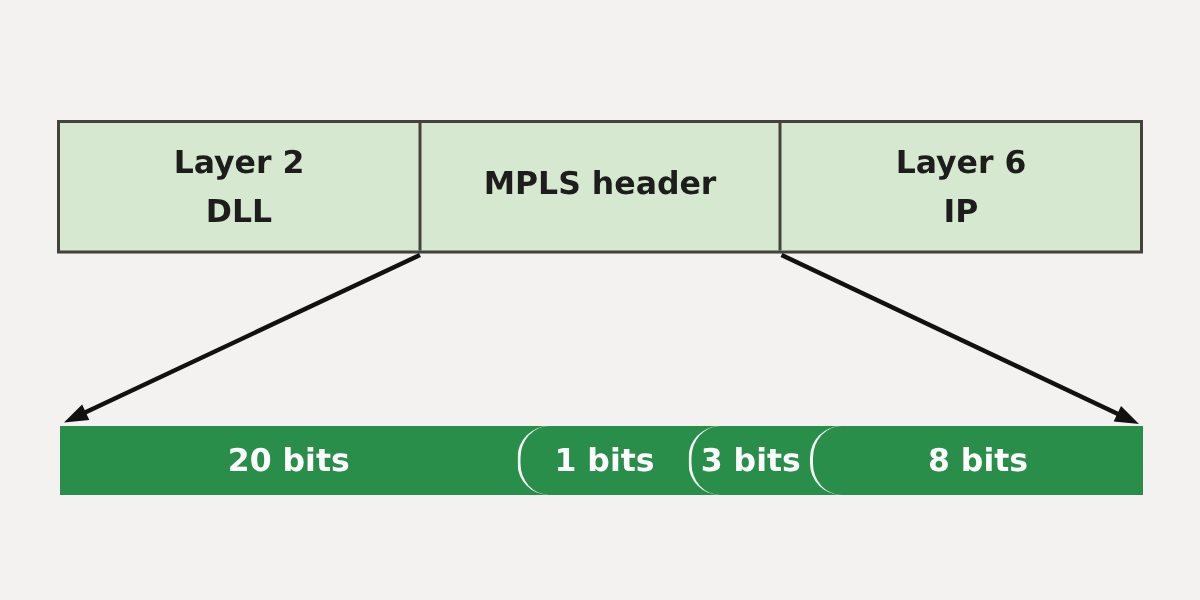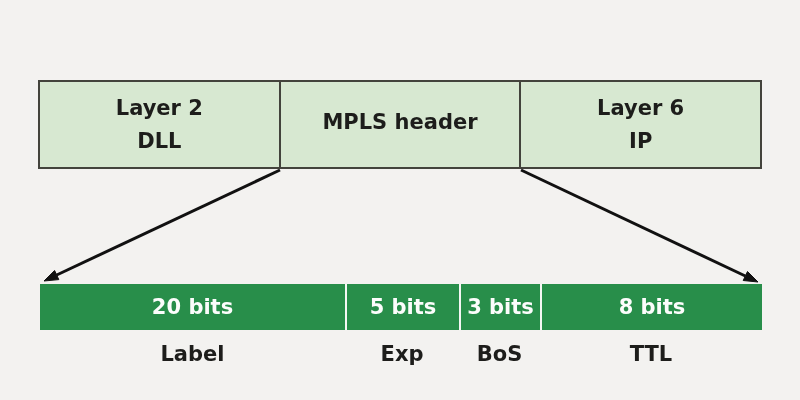--- a/index.html
+++ b/index.html
@@ -54,20 +54,21 @@
     background: #288e4a;
   }
   .bit-seg {
     display: flex;
     align-items: center;
     justify-content: center;
     font-size: 21px;
     font-weight: bold;
     color: #fcfdfc;
     height: 100%;
+    border-radius: 21px;
   }
   .bit-seg + .bit-seg { border-left: 2px solid #f5f7f4; }
   .seg-w0 { width: 305px; }
   .seg-w1 { width: 114px; }
   .seg-w2 { width: 81px; }
   .seg-w3 { width: 222px; }
 
   
   .name-row {
     position: absolute;
@@ -110,25 +111,19 @@
       <polygon points="44,269 54.6,258.5 58.8,267.6" stroke-width="1"></polygon>
     </g>
     <g stroke="#111111" fill="#111111">
       <line x1="521" y1="158" x2="745.3" y2="264" stroke-width="3" fill="none"></line>
       <polygon points="758,270 743.2,268.5 747.5,259.5" stroke-width="1"></polygon>
     </g>
   </svg>
 
   <div class="bit-bar">
     <div class="bit-seg seg-w0">20 bits</div>
-    <div class="bit-seg seg-w1">5 bits</div>
+    <div class="bit-seg seg-w1">1 bits</div>
     <div class="bit-seg seg-w2">3 bits</div>
     <div class="bit-seg seg-w3">8 bits</div>
   </div>
 
-  <div class="name-row">
-    <div class="name-cell seg-w0">Label</div>
-    <div class="name-cell seg-w1">Exp</div>
-    <div class="name-cell seg-w2">BoS</div>
-    <div class="name-cell seg-w3">TTL</div>
-  </div>
 
 </div>
 
 </body></html>

